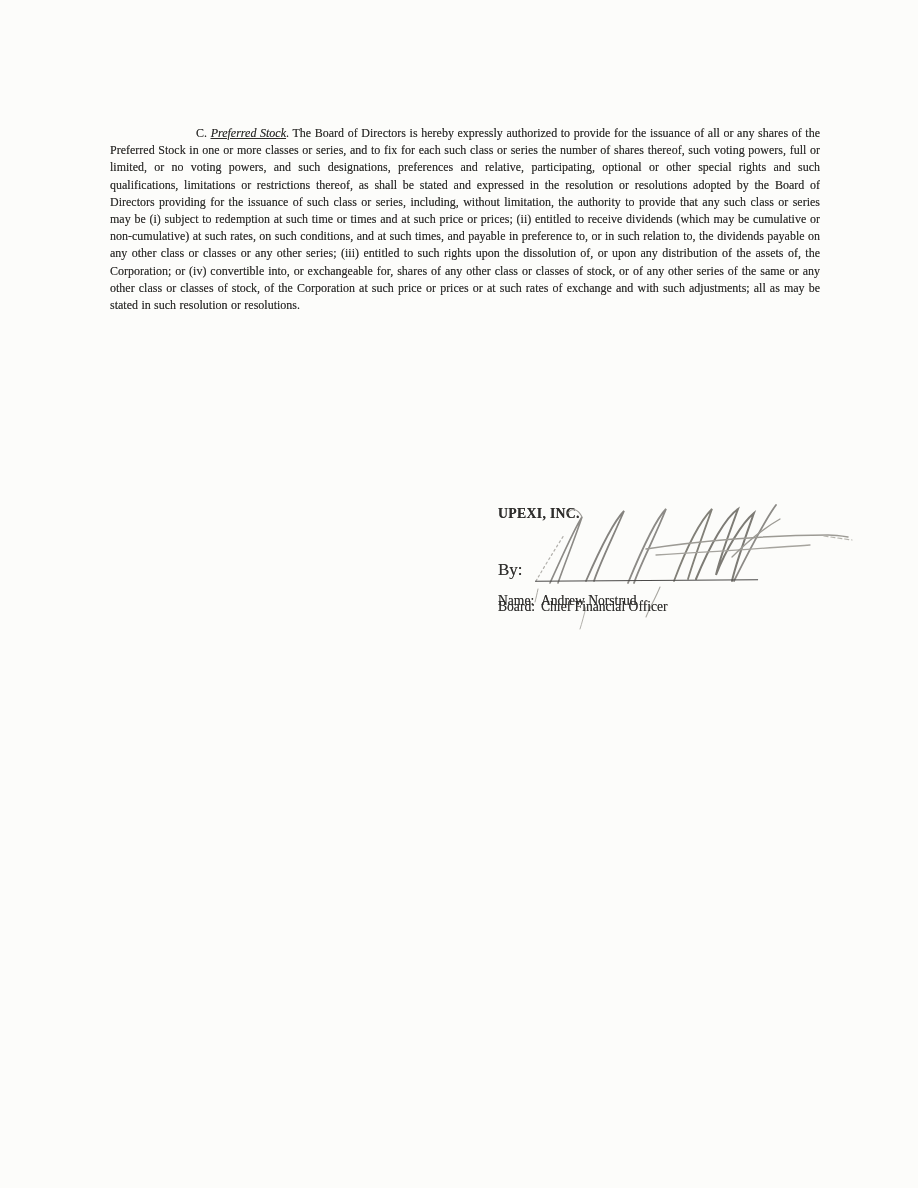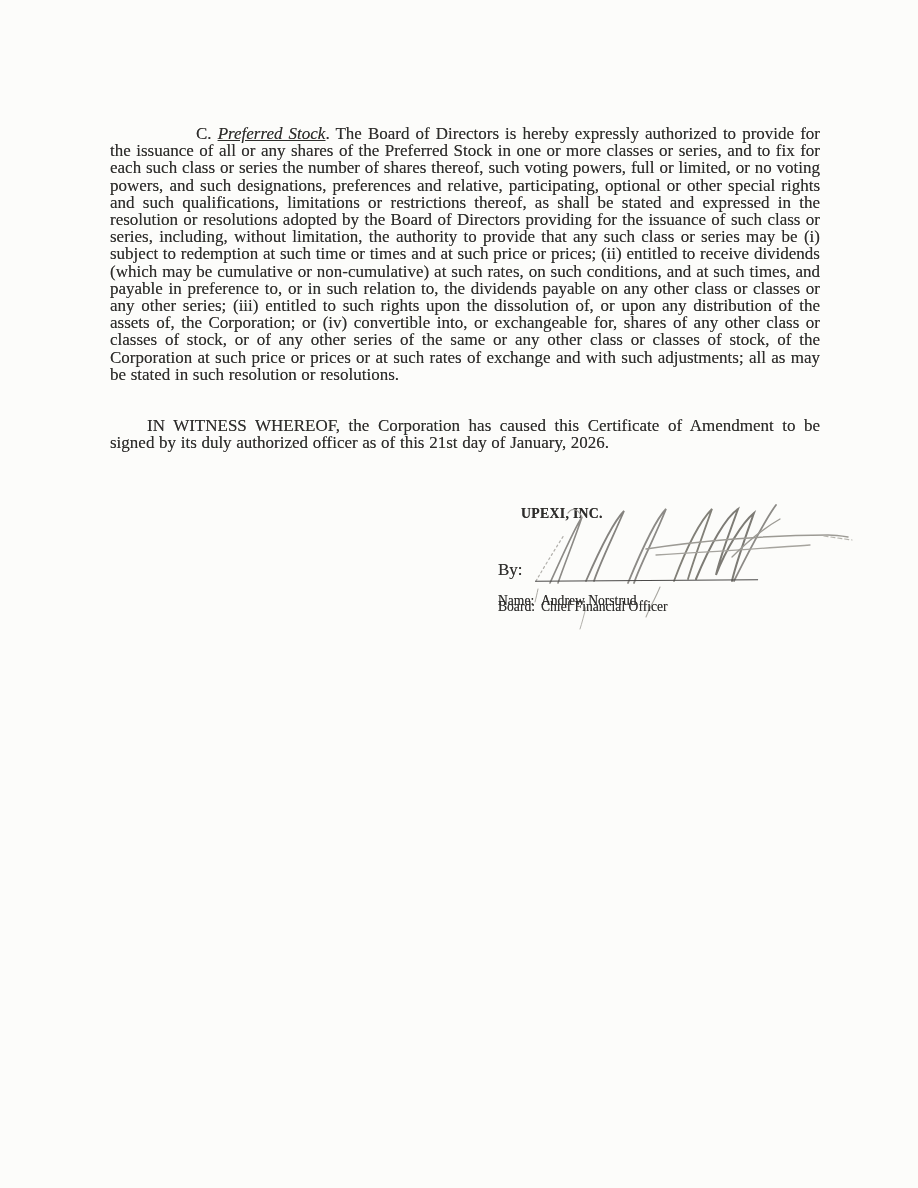--- a/index.html
+++ b/index.html
@@ -14,21 +14,21 @@
     background: #fcfcfa;
     font-family: "Liberation Serif", "DejaVu Serif", serif;
     color: #2e2d2b;
     overflow: hidden;
   }
   .body-text {
     position: absolute;
     left: 110px;
     top: 125px;
     width: 710px;
-    font-size: 17px;
+    font-size: 12px;
     line-height: 17.2px;
     text-align: justify;
     text-shadow: 0 0 0.45px rgba(40,40,40,0.55);
     word-spacing: 0.4px;
   }
   .para { margin: 0; }
   .para-c { text-indent: 86px; }
   .para-3 { text-indent: 40px; margin-top: 21px; }
   .para-witness { text-indent: 37px; margin-top: 34px; }
   .ital-underline {
@@ -38,21 +38,20 @@
   .num-gap { display: inline-block; width: 13px; }
   
   .company-name {
     position: absolute;
     left: 498px;
     top: 506px;
     font-size: 13.8px;
     font-weight: bold;
     letter-spacing: 0.3px;
     text-shadow: 0 0 0.5px rgba(40,40,40,0.6);
-    margin-left: 23px;
   }
   .by-row {
     position: absolute;
     left: 498px;
     top: 560px;
     font-size: 17px;
     text-shadow: 0 0 0.45px rgba(40,40,40,0.55);
   }
   .sig-line {
     position: absolute;
@@ -85,21 +84,20 @@
 </style>
 </head>
 <body>
 
 <div class="page">
 
   <div class="body-text">
     <p class="para para-c"><span>C. </span><span class="ital-underline">Preferred Stock</span><span>. The Board of Directors is hereby expressly authorized to provide for the issuance of all or any shares of the Preferred Stock in one or more classes or series, and to fix for each such class or series the number of shares thereof, such voting powers, full or limited, or no voting powers, and such designations, preferences and relative, participating, optional or other special rights and such qualifications, limitations or restrictions thereof, as shall be stated and expressed in the resolution or resolutions adopted by the Board of Directors providing for the issuance of such class or series, including, without limitation, the authority to provide that any such class or series may be (i) subject to redemption at such time or times and at such price or prices; (ii) entitled to receive dividends (which may be cumulative or non-cumulative) at such rates, on such conditions, and at such times, and payable in preference to, or in such relation to, the dividends payable on any other class or classes or any other series; (iii) entitled to such rights upon the dissolution of, or upon any distribution of the assets of, the Corporation; or (iv) convertible into, or exchangeable for, shares of any other class or classes of stock, or of any other series of the same or any other class or classes of stock, of the Corporation at such price or prices or at such rates of exchange and with such adjustments; all as may be stated in such resolution or resolutions.</span></p>
 
 
-    <p class="para para-witness">IN WITNESS WHEREOF, the Corporation has caused this Certificate of Amendment to be signed by its duly authorized officer as of this 21st day of January, 2026.</p>
   </div>
 
   <div class="company-name">UPEXI, INC.</div>
 
   <svg class="signature-svg" viewBox="0 0 330 140" fill="none" stroke-linecap="round">
     <path d="M8,86 C16,72 26,56 36,40" stroke="#b2b0ac" stroke-width="1.2" stroke-dasharray="2 3"></path>
     <path d="M22,88 C34,62 46,34 54,22 C46,46 36,70 30,88" stroke="#8c8a86" stroke-width="1.6"></path>
     <path d="M54,22 C50,14 44,12 40,18" stroke="#9c9a96" stroke-width="1.2"></path>
     <path d="M58,86 C72,54 86,26 96,16 C84,44 72,68 66,86" stroke="#85837f" stroke-width="1.8"></path>
     <path d="M100,88 C114,54 128,24 138,14 C126,44 112,70 106,88" stroke="#8c8a86" stroke-width="1.8"></path>

